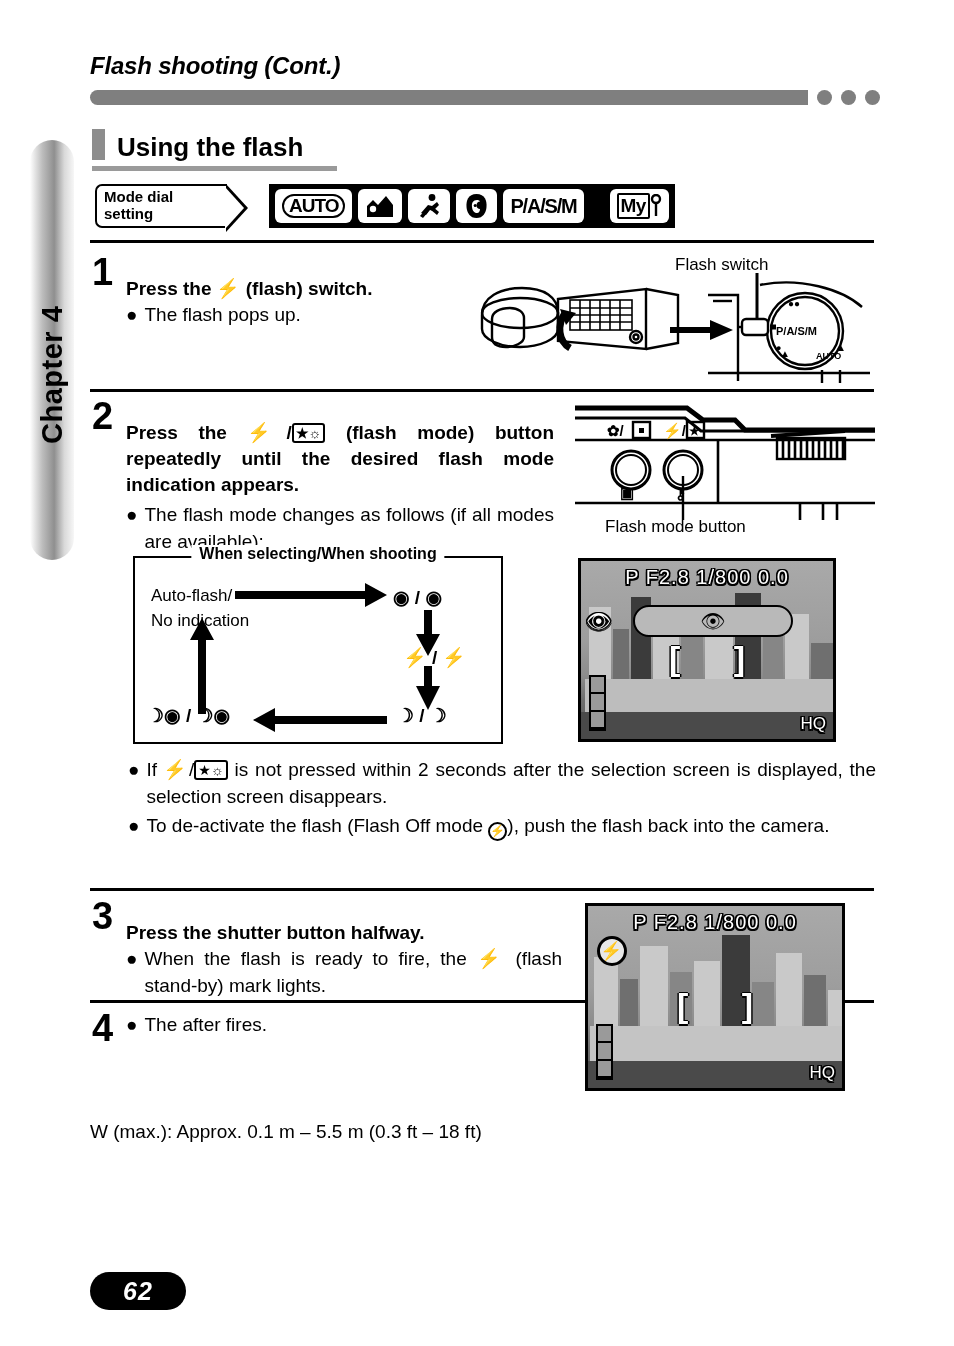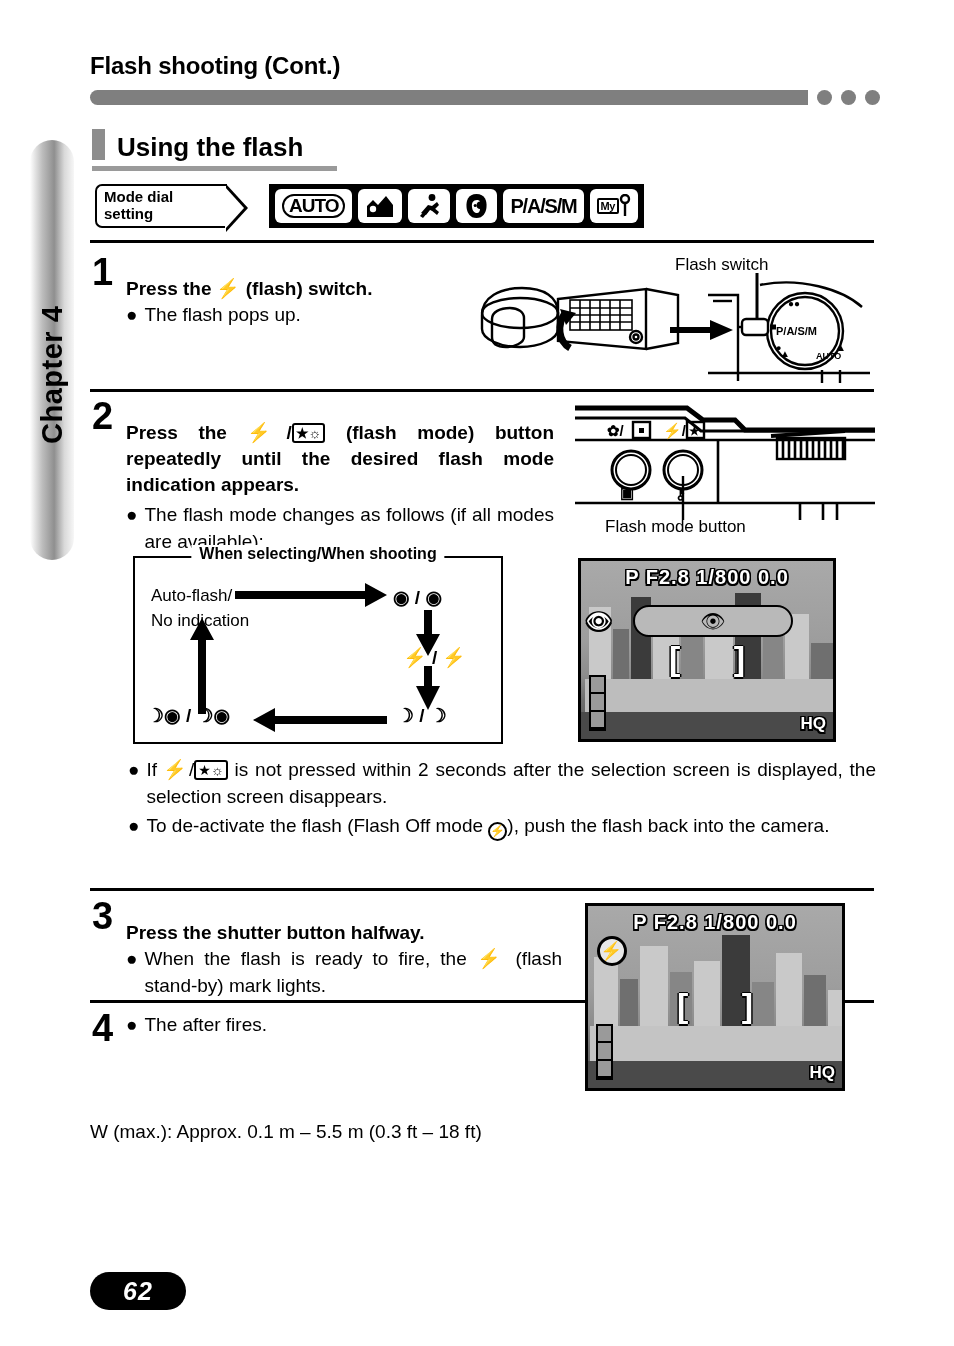--- a/index.html
+++ b/index.html
@@ -26,21 +26,21 @@
     display: flex; align-items: center; justify-content: center;
     font-size: 29px; font-weight: bold; letter-spacing: .5px;
     color: #000;
     transform: rotate(180deg);
     writing-mode: vertical-rl;
     white-space: nowrap;
   }
 
   
   #page-header { position:absolute; left:90px; top:52px; width:790px; }
-  #header-title { font-size: 24px; font-weight: bold; letter-spacing: -.2px; }
+  #header-title { font-size: 24px; font-weight: bold; letter-spacing: -.2px; font-style: italic; }
   #header-rule-row { display:flex; align-items:center; margin-top:10px; }
   #header-bar {
     height: 15px; width: 726px; background:#7f7f7f;
     border-radius: 7.5px 0 0 7.5px;
   }
   .header-dot { width:15px; height:15px; border-radius:50%; background:#7f7f7f; margin-left:9px; }
 
   
   #section-heading-wrap { position:absolute; left:92px; top:129px; width:245px; }
   #section-heading { display:flex; align-items:flex-end; }
@@ -75,21 +75,21 @@
     display:flex; gap:6px; align-items:center;
   }
   .mode-icon {
     background:#fff; border-radius:6px; height:34px;
     display:flex; align-items:center; justify-content:center;
     padding:0 7px; font-weight:bold; color:#000;
   }
   .mi-auto { font-size:19px; letter-spacing:-1px; }
   .mi-auto span { border:2.5px solid #000; border-radius:12px; padding:0px 5px 1px 5px; display:inline-block; line-height:1.05;}
   .mi-pasm { font-size:20px; letter-spacing:-1.2px; }
-  .mi-my { font-size:11px; letter-spacing:-.5px; }
+  .mi-my { font-size:19px; letter-spacing:-.5px;margin-left:20px; }
   .mi-my b { border:2.5px solid #000; padding:0 2px; border-radius:2px; }
 
   
   .hrule { position:absolute; left:90px; width:784px; height:3px; background:#000; }
 
   
   .step { position:absolute; }
   .step-num {
     position:absolute; left:0; top:0;
     font-size:38px; font-weight:bold; line-height:.85;
@@ -135,21 +135,21 @@
   .lcd-sky {
     position:absolute; inset:0;
     background:linear-gradient(to bottom,#a9a9a9 0%,#9d9d9d 45%,#8d8d8d 64%,#6e6e6e 78%,#555 100%);
   }
   .bldg { position:absolute; bottom:14%; background:#6f6f6f; }
   .bldg.l { background:#c9c9c9; }
   .bldg.d { background:#3b3b3b; }
   .bldg.m { background:#868686; }
   .water { position:absolute; left:0; right:0; bottom:0; height:15%; background:#4a4a4a; }
   .lcd-osd {
-    position:absolute; color:#fff; font-weight:bold;
+    position:absolute; color:#fff; font-weight:normal;
     text-shadow:-1.5px 0 #000,1.5px 0 #000,0 -1.5px #000,0 1.5px #000,
                 -1.5px -1.5px #000,1.5px 1.5px #000,1.5px -1.5px #000,-1.5px 1.5px #000;
   }
   .lcd-top { top:5px; left:0; right:0; text-align:center; font-size:20px; letter-spacing:1px; }
   .lcd-hq { right:7px; bottom:5px; font-size:17px; }
   .lcd-count { left:42px; bottom:4px; font-size:21px; font-style:italic; color:#111;
                text-shadow:none; font-weight:bold; }
   .lcd-battery { position:absolute; left:8px; bottom:8px; width:17px; height:56px;
                  border:2.5px solid #000; background:#9a9a9a; }
   .lcd-battery i { display:block; height:33.33%; border-bottom:2px solid #000; }

